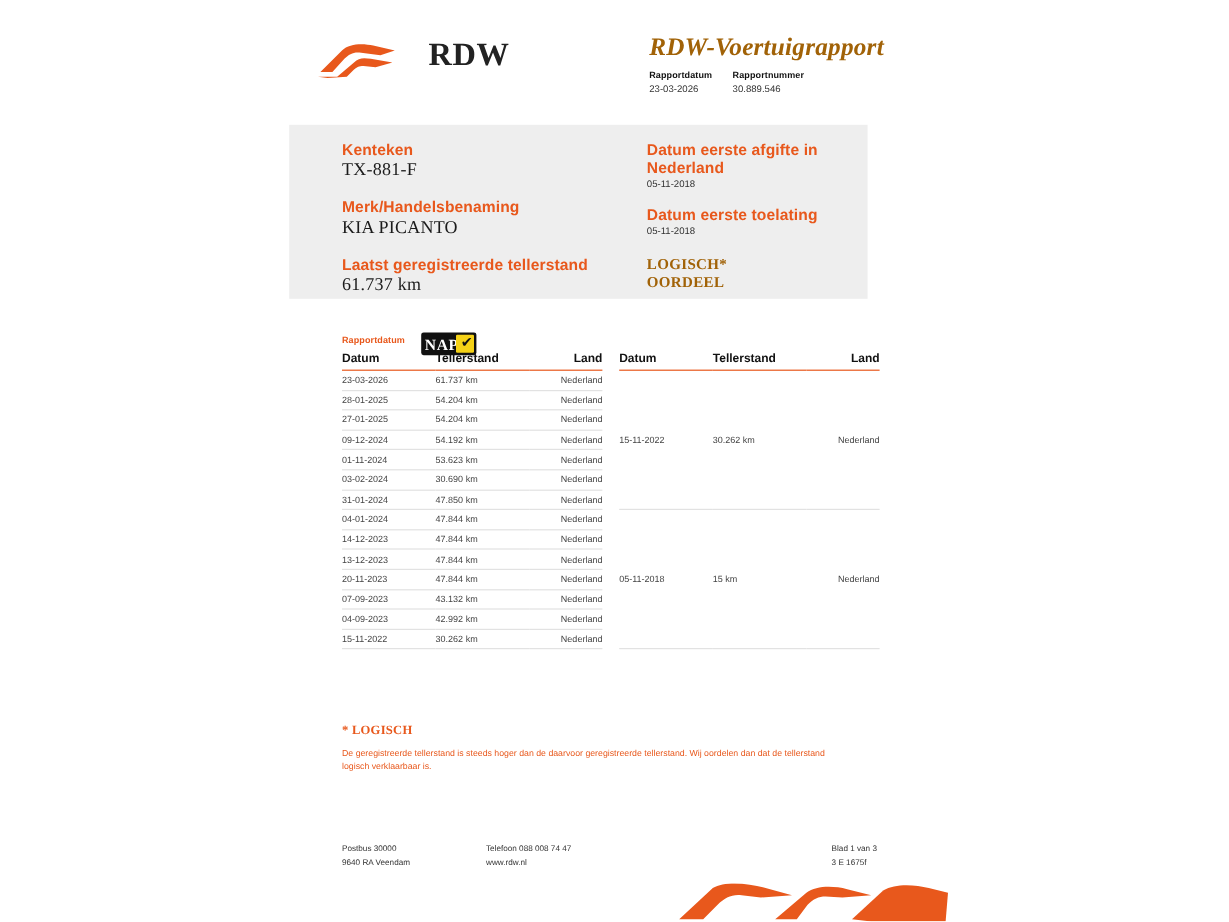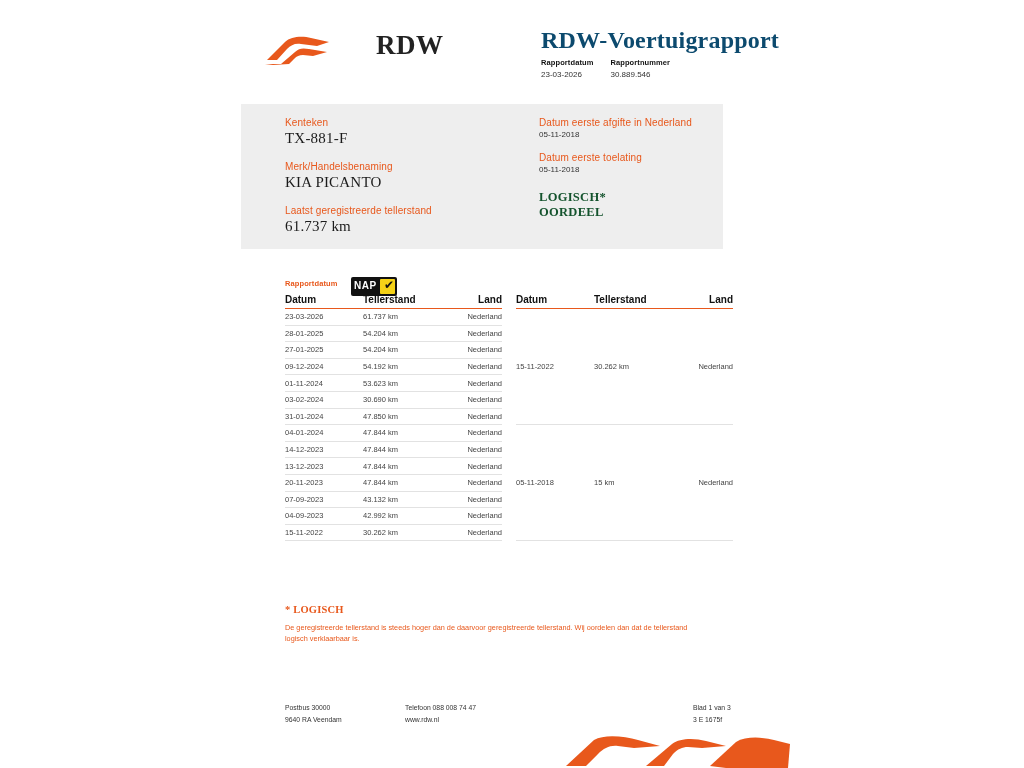--- a/index.html
+++ b/index.html
@@ -43,31 +43,31 @@
   }
   .logo-text {
     position: absolute;
     left: 92px;
     top: 6px;
     font-family: "Liberation Serif", serif;
     font-weight: bold;
     font-size: 27px;
     color: #222222;
     letter-spacing: 0.5px;
-    margin-left: 19px;
   }
   .report-title {
     position: absolute;
     left: 300px;
     top: 11px;
     font-family: "Liberation Serif", serif;
-    font-size: 24px;
-    font-weight: bold;
-    color: #0c4a6e;
+    font-size: 21px;
+    font-weight: bold;
+    color: #a16207;
     letter-spacing: 0.2px;
+    font-style: italic;
   }
   .meta-block {
     position: absolute;
     left: 300px;
     top: 42px;
     width: 300px;
   }
   .meta-col {
     display: inline-block;
     vertical-align: top;
@@ -93,22 +93,22 @@
     left: 241px;
     top: 104px;
     width: 482px;
     height: 145px;
     background: #eeeeee;
   }
   .panel-left { position: absolute; left: 44px; top: 13px; width: 230px; }
   .panel-right { position: absolute; left: 298px; top: 13px; width: 180px; }
 
   .field-label {
-    font-size: 10px;
-    font-weight: normal;
+    font-size: 13px;
+    font-weight: bold;
     color: #e8581c;
     letter-spacing: 0.1px;
     margin-bottom: 2px;
   }
   .field-value-lg {
     font-family: "Liberation Serif", serif;
     font-size: 15px;
     color: #1b1b1b;
     margin-bottom: 14px;
     letter-spacing: 0.2px;
@@ -116,41 +116,42 @@
   .field-value-sm {
     font-size: 8px;
     color: #333;
     margin-bottom: 13px;
   }
   .verdict {
     margin-top: 16px;
     font-family: "Liberation Serif", serif;
     font-weight: bold;
     font-size: 12.5px;
-    color: #14532d;
+    color: #a16207;
     line-height: 15px;
     letter-spacing: 0.3px;
   }
   .nap-badge {
     position: absolute;
     left: 110px;
     top: 173px;
     width: 46px;
     height: 19px;
     background: #111;
     border-radius: 2px;
   }
   .nap-badge .nap-text {
     position: absolute;
     left: 3px;
     top: 3px;
     color: #ffffff;
-    font-size: 10px;
+    font-size: 13px;
     font-weight: bold;
     letter-spacing: 0.5px;
+    font-family: Liberation Serif, serif;
   }
   .nap-badge .nap-chip {
     position: absolute;
     right: 2px;
     top: 2px;
     width: 15px;
     height: 15px;
     background: #f5d217;
     border-radius: 1px;
   }

